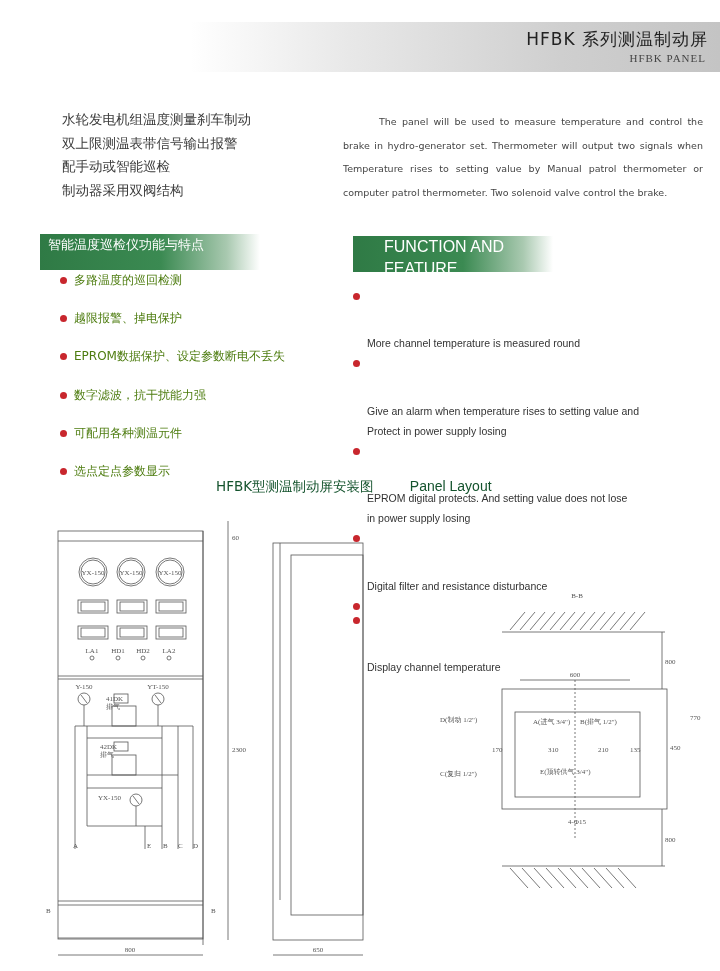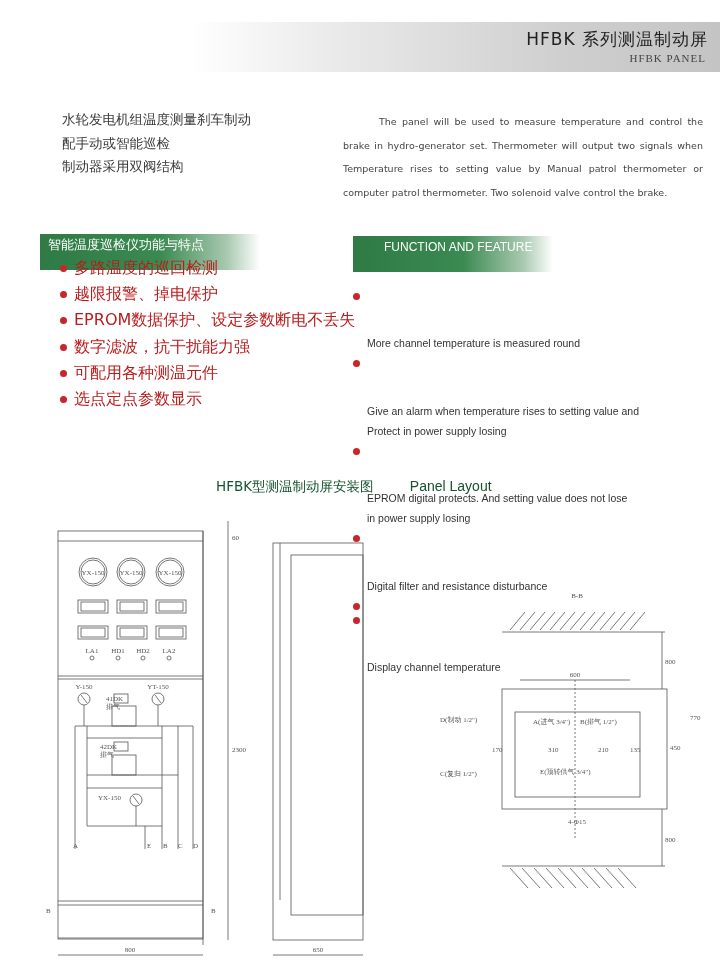--- a/index.html
+++ b/index.html
@@ -7,23 +7,23 @@
   .header-band { position: absolute; left: 190px; top: 22px; width: 530px; height: 50px;
     background: linear-gradient(90deg, #ffffff 0%, #e8e8e8 30%, #cfcfcf 70%, #c4c4c4 100%); }
   .header-title { position: absolute; right: 12px; top: 6px; font-size: 17px; font-weight: normal; color: #222; letter-spacing: 1px; font-family: "DejaVu Sans", sans-serif; }
   .header-sub { position: absolute; right: 14px; top: 30px; font-size: 11px; color: #444; font-family: "Liberation Serif", serif; letter-spacing: 1px; }
   .cn-intro { position: absolute; left: 62px; top: 108px; font-size: 13.5px; line-height: 23.5px; color: #3a3a3a; }
   .en-intro { position: absolute; left: 343px; top: 110px; width: 360px; font-size: 9.5px; line-height: 23.5px; color: #444; text-align: justify; }
   .en-intro p { text-indent: 36px; }
   .banner { position: absolute; height: 36px; color: #fff; font-size: 13px; padding-left: 8px; line-height: 22px;
     background: linear-gradient(90deg, #2f7a45 0%, #3b8a52 55%, #a9c9b0 85%, rgba(255,255,255,0) 100%); }
   .banner-cn { left: 40px; top: 234px; width: 220px; }
-  .banner-en { left: 353px; top: 236px; width: 200px; font-family: "Liberation Sans", sans-serif; font-size: 12px; padding-left: 31px; }
+  .banner-en { left: 353px; top: 236px; width: 200px; font-family: "Liberation Sans", sans-serif; font-size: 16px; padding-left: 31px; }
   .cn-list { position: absolute; left: 60px; top: 255px; list-style: none; }
-  .cn-list li { height: 26.3px; font-size: 16px; display: flex; align-items: center; color: #b91c1c; }
+  .cn-list li { height: 26.3px; font-size: 12px; display: flex; align-items: center; color: #4d7c0f; margin-top: 12px; }
   .en-list { position: absolute; left: 353px; top: 286px; list-style: none; width: 360px; }
   .en-list li { font-size: 10.5px; line-height: 19.8px; color: #333; display: flex; font-family: "Liberation Sans", sans-serif; }
   .bullet { width: 7px; height: 7px; border-radius: 50%; background: #c8262d; margin-right: 7px; flex-shrink: 0; }
   .en-list .bullet { margin-top: 6.5px; }
   .en-list .txt { display: block; margin-top: 48px; }
   .layout-title { position: absolute; top: 478px; left: 216px; font-size: 13.5px; color: #14532d; }
   .layout-title span { margin-right: 32px; }
   .layout-title .en { font-family: "Liberation Sans", sans-serif; font-size: 14px; }
   svg.drawing { position: absolute; left: 0; top: 500px; }
   .dim { font-family: "Liberation Serif", serif; font-size: 7px; fill: #555; }
@@ -31,20 +31,21 @@
 </head>
 <body>
 
 <div class="header-band">
   <div class="header-title">HFBK 系列测温制动屏</div>
   <div class="header-sub">HFBK PANEL</div>
 </div>
 
 <div class="cn-intro">
   <div>水轮发电机组温度测量刹车制动</div>
+  <div>双上限测温表带信号输出报警</div>
   <div>配手动或智能巡检</div>
   <div>制动器采用双阀结构</div>
 </div>
 
 <div class="en-intro">
   <p>The panel will be used to measure temperature and control the brake in hydro-generator set. Thermometer will output two signals when Temperature rises to setting value by Manual patrol thermometer or computer patrol thermometer. Two solenoid valve control the brake.</p>
 </div>
 
 <div class="banner banner-cn">智能温度巡检仪功能与特点</div>
 <ul class="cn-list">

